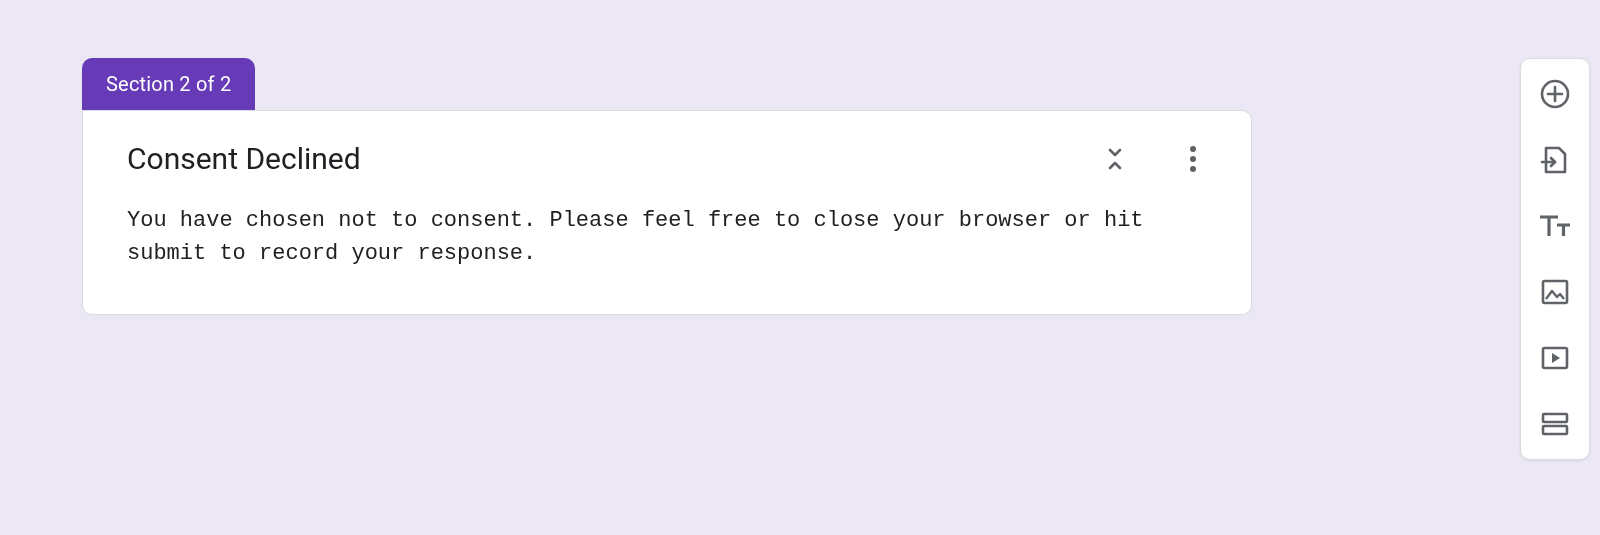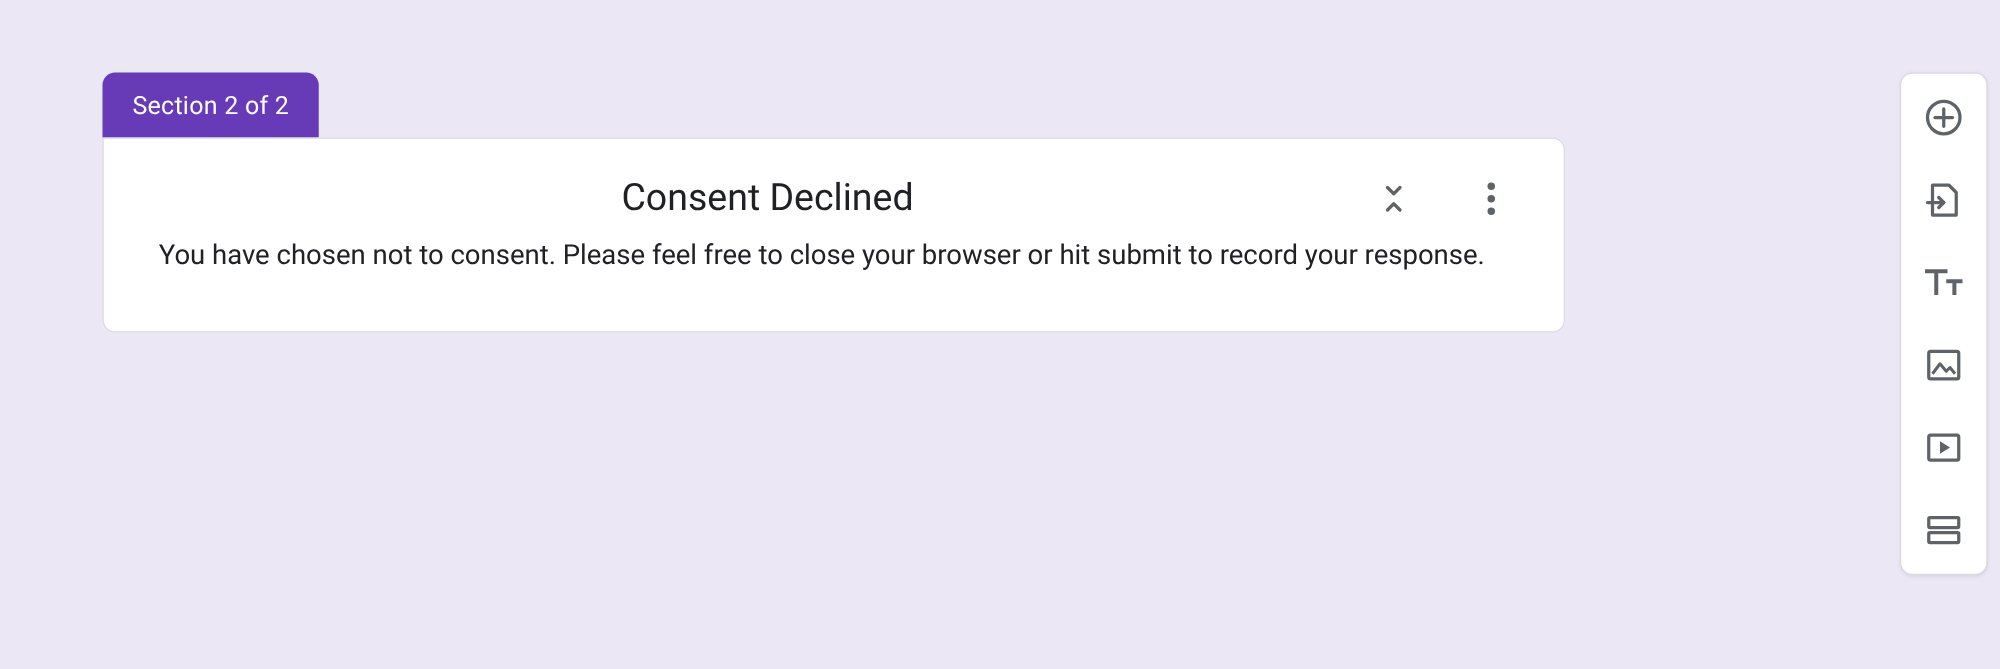--- a/index.html
+++ b/index.html
@@ -35,22 +35,21 @@
       background-color: #ffffff;
       border: 1px solid #dadce0;
       border-radius: 0 10px 10px 10px;
       padding: 30px 44px 44px 44px;
       position: relative;
     }
     .card-header-row {
       display: flex;
       align-items: center;
       justify-content: space-between;
-      margin-bottom: 12px;
-      text-align: center;
+      margin-bottom: 28px;
     }
     .card-title {
       font-size: 30px;
       font-weight: 400;
       color: #202124;
       flex: 1;
     }
     .header-actions {
       display: flex;
       align-items: center;
@@ -63,20 +62,21 @@
       align-items: center;
       justify-content: center;
       cursor: pointer;
       color: #5f6368;
     }
     .card-description {
       font-size: 22px;
       font-weight: 400;
       color: #202124;
       line-height: 1.5;
+      font-family: Liberation Mono, monospace;
     }
     .side-toolbar {
       position: absolute;
       right: 10px;
       top: 58px;
       width: 70px;
       background-color: #ffffff;
       border: 1px solid #dadce0;
       border-radius: 10px;
       display: flex;

